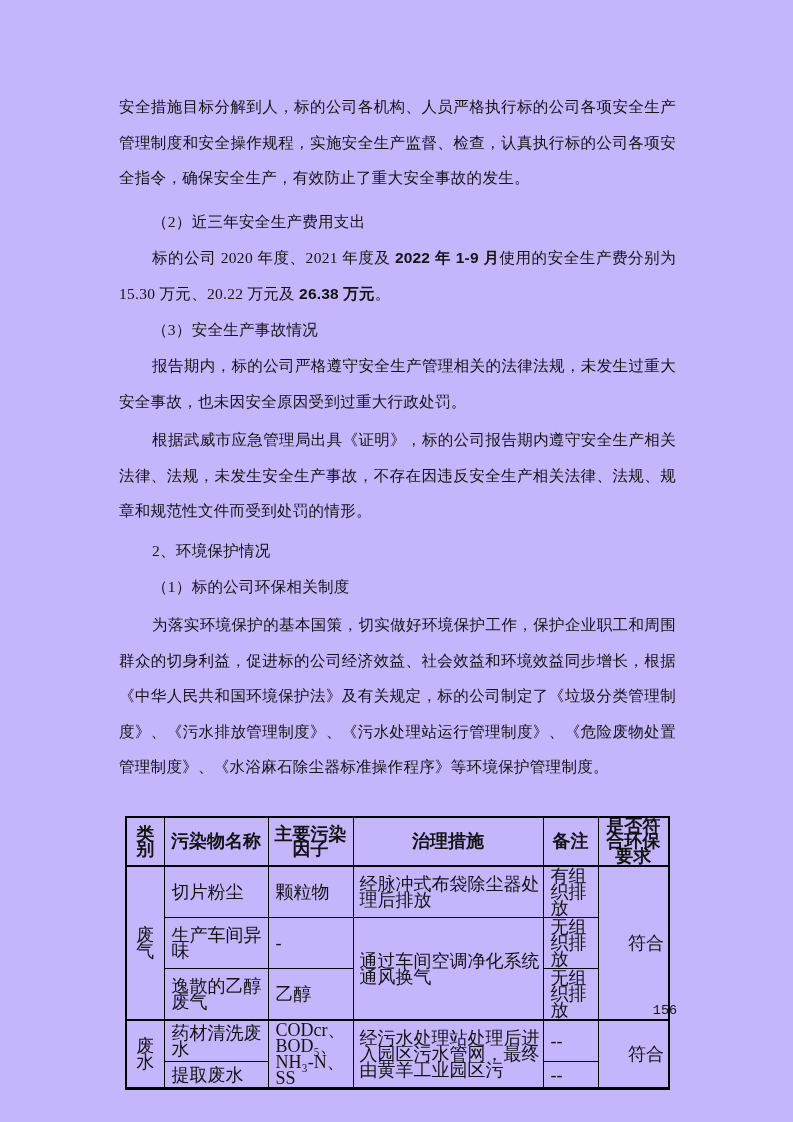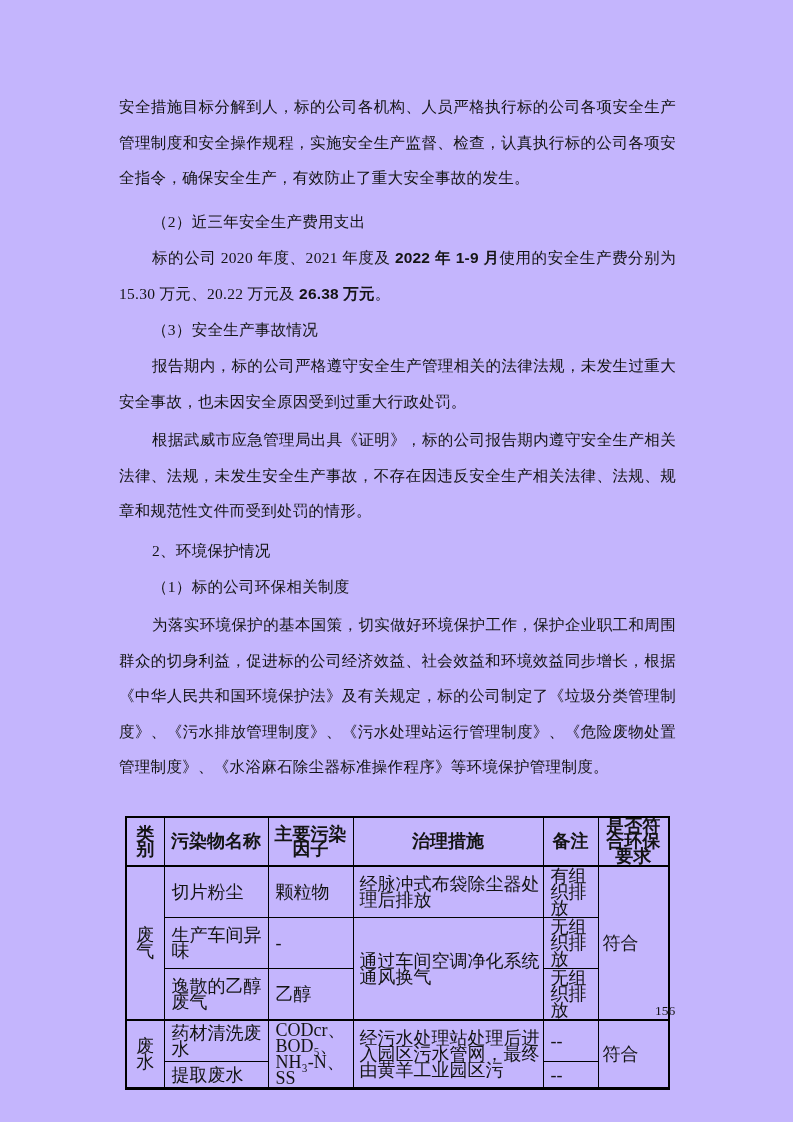--- a/index.html
+++ b/index.html
@@ -65,31 +65,32 @@
   }
   .env-table .row-h { height: 28px; }
   .env-table .r1 { height: 34px; }
   .env-table .r2 { height: 31px; }
   .env-table .r3 { height: 31px; }
   .env-table .r4 { height: 24px; }
   .env-table .r5 { height: 23px; }
   .env-table td.cat { text-align: center; padding: 1px 2px; margin-left: 48px; }
   .env-table td.left { text-align: left; padding-left: 7px; padding-right: 3px; }
   .env-table td.treat { text-align: left; padding-left: 6px; padding-right: 2px; }
-  .env-table td.center { text-align: left; }
+  .env-table td.center { text-align: right; }
   .env-table tr.water-start td { border-top: 2px solid #000; }
   
   .page-number {
     position: absolute;
     left: 648px;
     top: 1002px;
     width: 34px;
     text-align: center;
     font-size: 13.5px;
     line-height: 18px;
+    font-family: Liberation Mono, monospace;
   }
 </style>
 </head>
 <body>
 
 <div class="page">
 
   <div class="tblock" style="top:89px">安全措施目标分解到人，标的公司各机构、人员严格执行标的公司各项安全生产管理制度和安全操作规程，实施安全生产监督、检查，认真执行标的公司各项安全指令，确保安全生产，有效防止了重大安全事故的发生。</div>
 
   <div class="tblock indent oneline" style="top:204px">（2）近三年安全生产费用支出</div>

